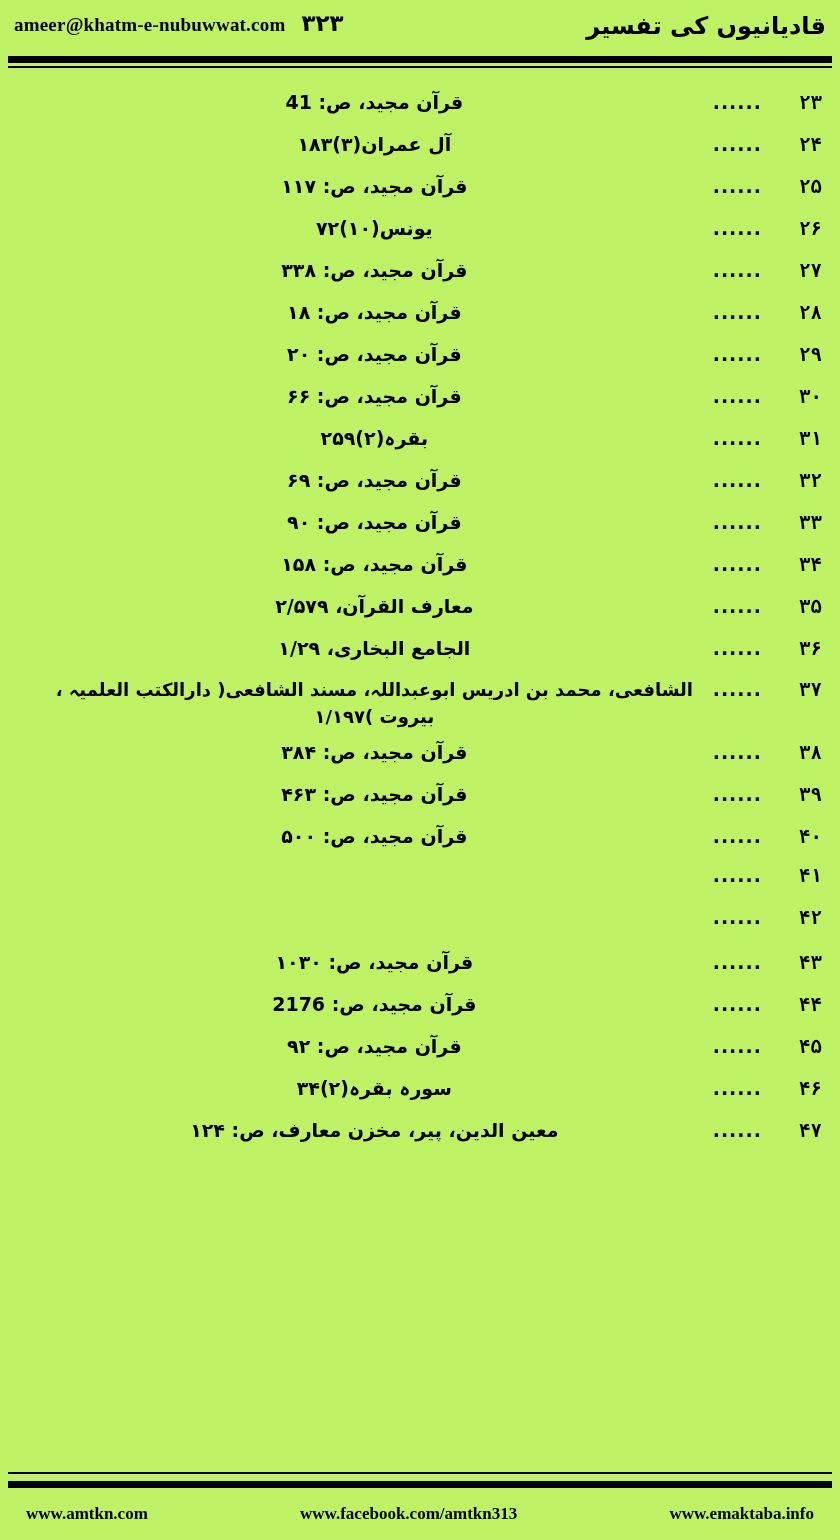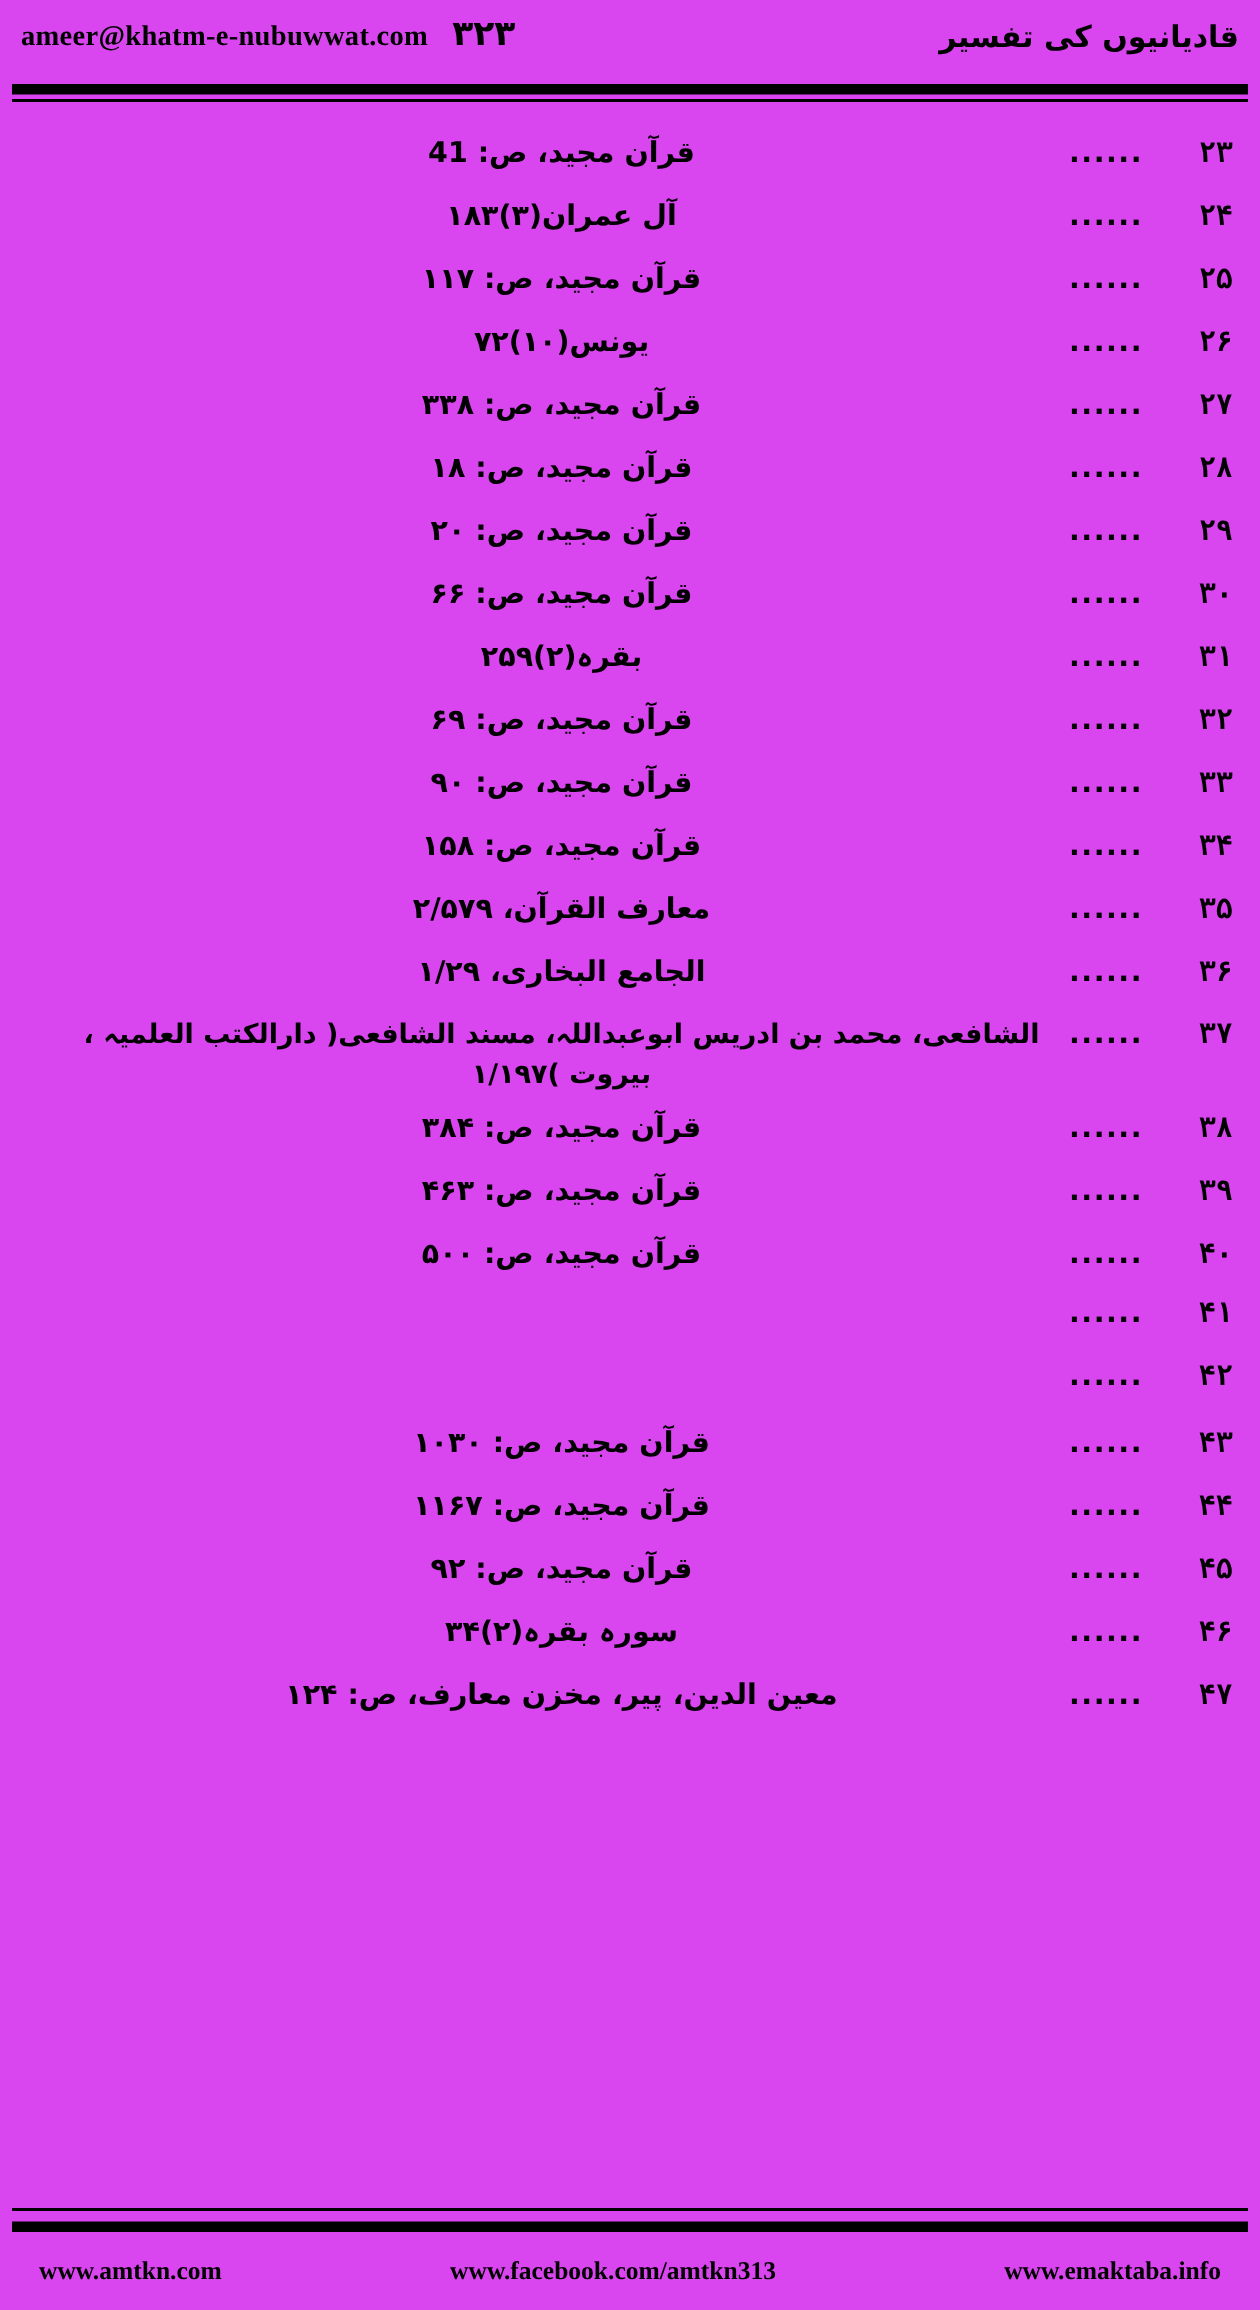--- a/index.html
+++ b/index.html
@@ -4,21 +4,21 @@
 <style>
   html, body {
     margin: 0;
     padding: 0;
     background: #ffffff;
   }
   .page {
     position: relative;
     width: 840px;
     height: 1540px;
-    background: #d946ef;
+    background: #bef264;
     font-family: "Liberation Serif", serif;
     overflow: hidden;
     box-sizing: border-box;
   }
 
   
   .header {
     position: absolute;
     top: 0;
     left: 0;
@@ -44,21 +44,21 @@
   }
   .header-pagenum {
     font-family: "DejaVu Sans", sans-serif;
     font-weight: bold;
     font-size: 23px;
     color: #000;
     direction: rtl;
   }
   .header-title {
     font-family: "DejaVu Sans", sans-serif;
-    font-size: 20px;
+    font-size: 24px;
     font-weight: bold;
     color: #000;
     direction: rtl;
     text-align: right;
     padding-top: 2px;
   }
 
   .rule-top {
     position: absolute;
     left: 8px;
@@ -287,21 +287,21 @@
         <span class="fn-dots">......</span>
       </div>
       <div class="fn-row">
         <span class="fn-num">۴۳</span>
         <span class="fn-dots">......</span>
         <span class="fn-text">قرآن مجید، ص: ۱۰۳۰</span>
       </div>
       <div class="fn-row">
         <span class="fn-num">۴۴</span>
         <span class="fn-dots">......</span>
-        <span class="fn-text">قرآن مجید، ص: ۱۱۶۷</span>
+        <span class="fn-text">قرآن مجید، ص: 2176</span>
       </div>
       <div class="fn-row">
         <span class="fn-num">۴۵</span>
         <span class="fn-dots">......</span>
         <span class="fn-text">قرآن مجید، ص: ۹۲</span>
       </div>
       <div class="fn-row">
         <span class="fn-num">۴۶</span>
         <span class="fn-dots">......</span>
         <span class="fn-text">سورہ بقرہ(۲)۳۴</span>

